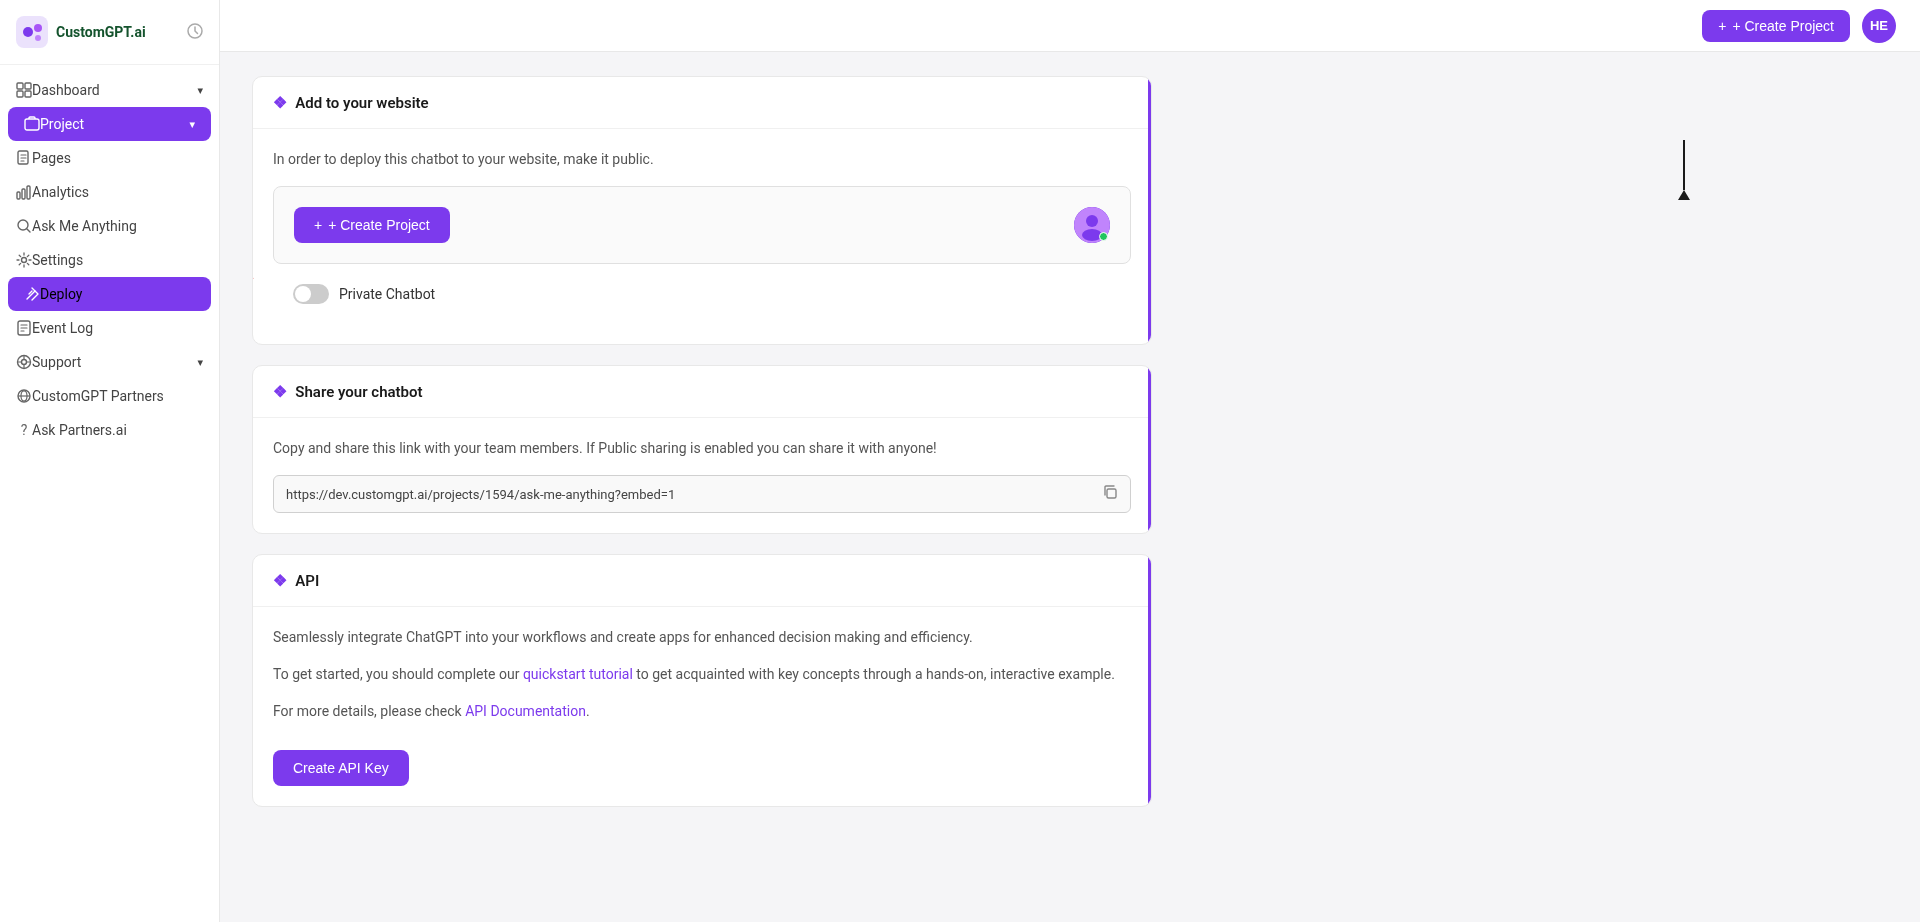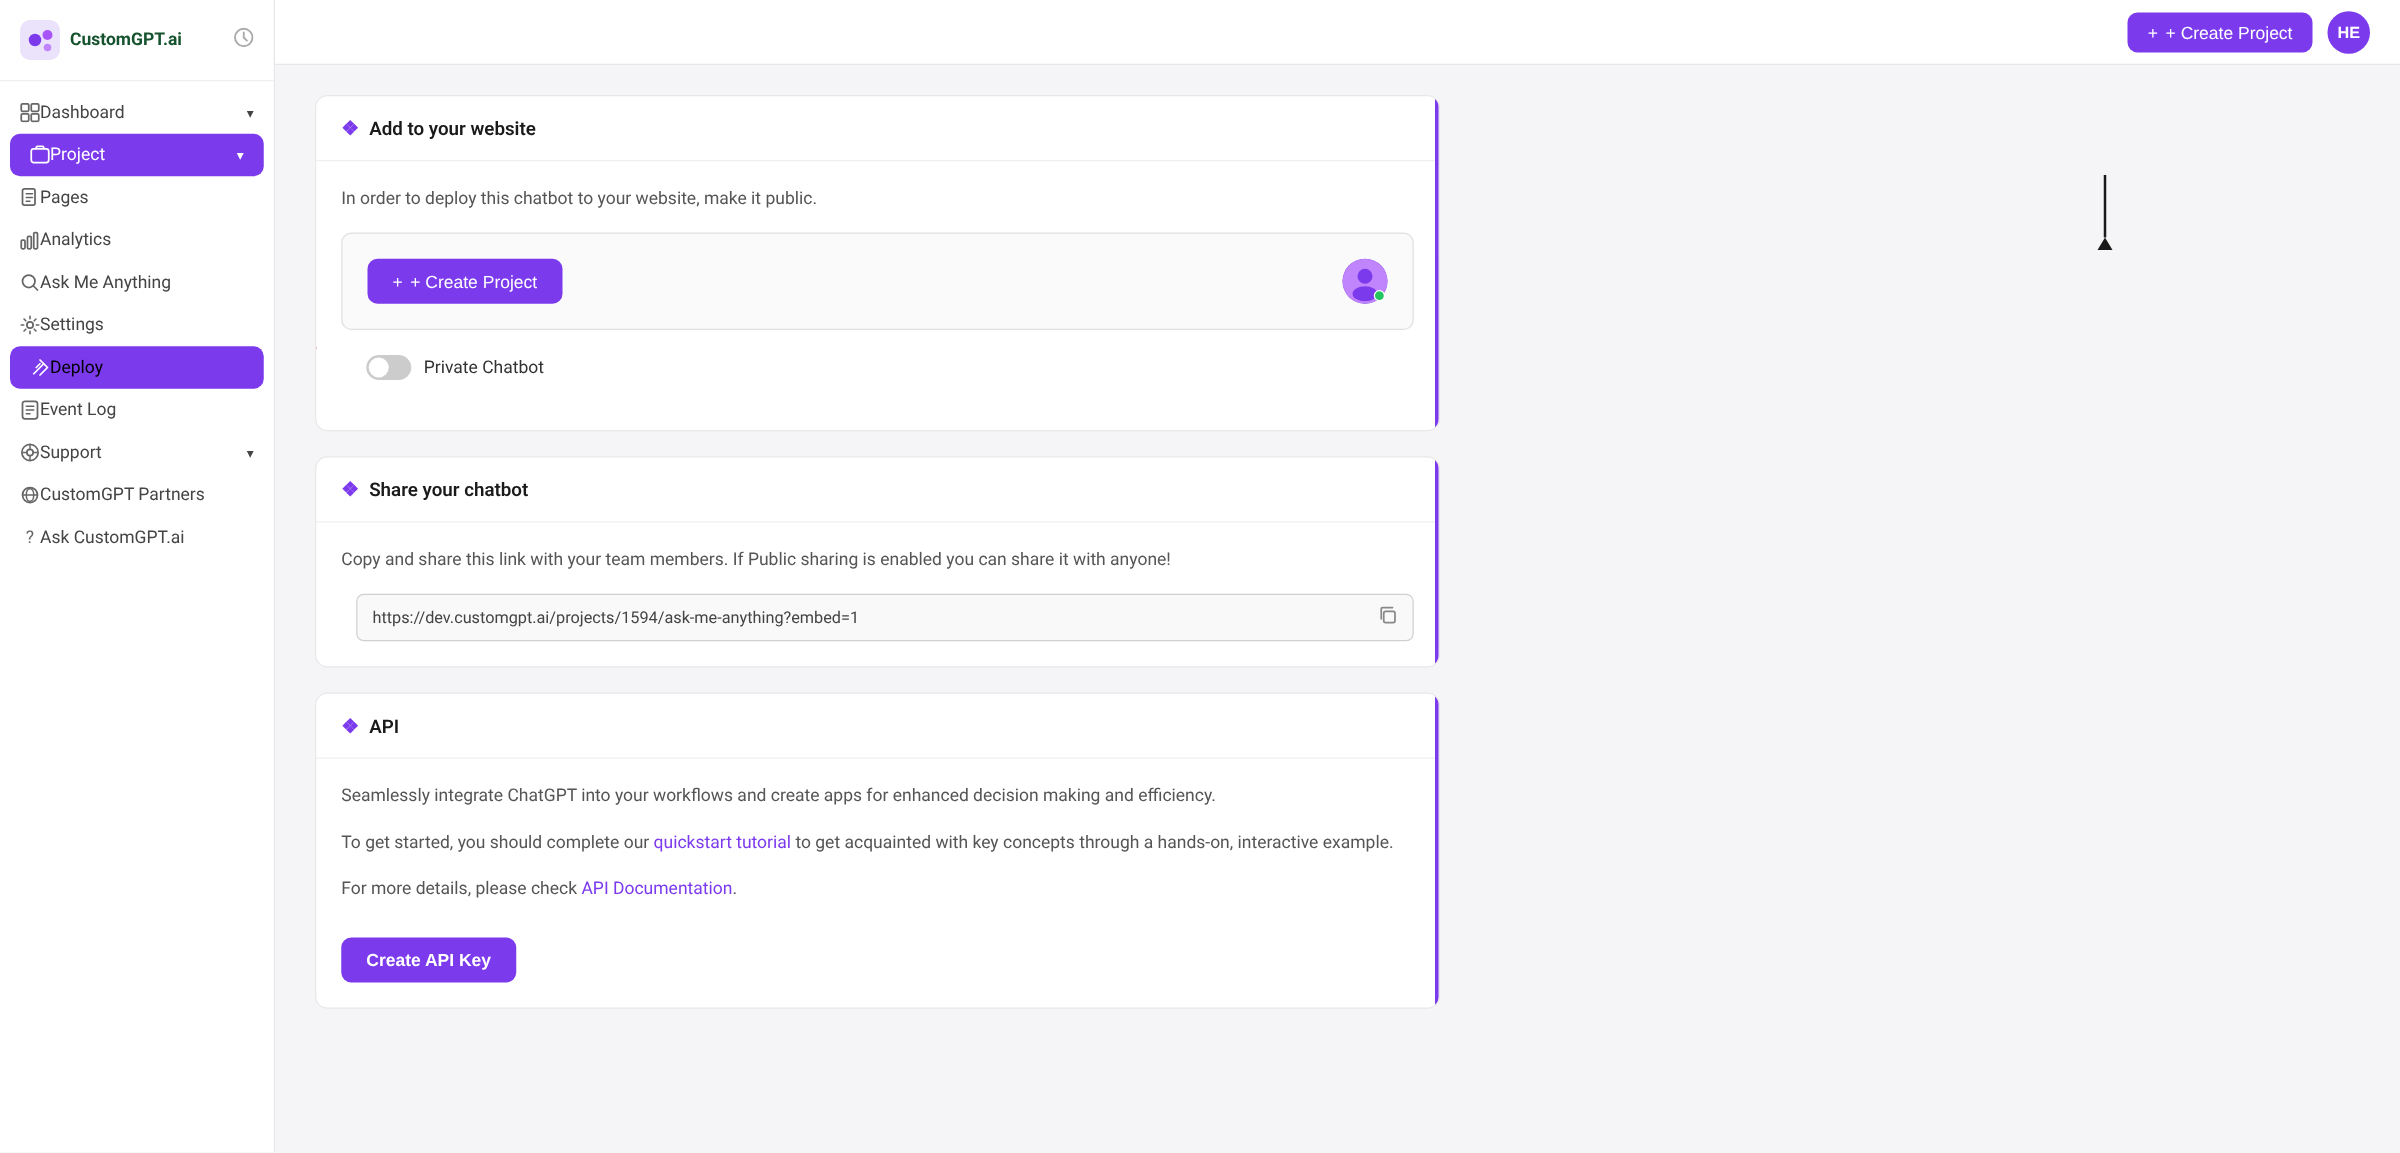--- a/index.html
+++ b/index.html
@@ -287,21 +287,20 @@
 
     
     .url-field {
       display: flex;
       align-items: center;
       border: 1px solid #d0d0d0;
       border-radius: 6px;
       padding: 8px 12px;
       background: #f9f9f9;
       gap: 8px;
-      margin-left: 12px;
     }
     .url-text {
       flex: 1;
       font-size: 13px;
       color: #444;
       word-break: break-all;
     }
     .copy-icon {
       color: #888;
       cursor: pointer;
@@ -319,21 +318,21 @@
       color: #7c3aed;
       text-decoration: none;
     }
     .create-api-btn {
       background: #7c3aed;
       color: #fff;
       border: none;
       border-radius: 8px;
       padding: 10px 20px;
       font-size: 14px;
-      font-weight: 700;
+      font-weight: 400;
       cursor: pointer;
       margin-top: 12px;
       display: inline-block;
     }
   </style>
 </head>
 <body>
 
 <div class="sidebar">
   <div class="sidebar-logo">
@@ -458,21 +457,21 @@
           <path d="M2 8c0-3.31 2.69-6 6-6s6 2.69 6 6-2.69 6-6 6-6-2.69-6-6z" stroke="currentColor" stroke-width="1.4"></path>
           <path d="M5 8c0-3 1.34-5 3-5s3 2 3 5-1.34 5-3 5-3-2-3-5z" stroke="currentColor" stroke-width="1.2"></path>
           <path d="M2 8h12" stroke="currentColor" stroke-width="1.2"></path>
         </svg>
       </span>
       <span>CustomGPT Partners</span>
     </div>
 
     <div class="nav-item">
       <span class="nav-icon" style="font-size:14px; color:#666;">?</span>
-      <span>Ask CustomGPT.ai</span>
+      <span>Ask Partners.ai</span>
     </div>
   </div>
 </div>
 
 <div class="main">
 
   <div class="topbar">
     <button class="create-project-btn">
       <span>+</span>
       <span>+ Create Project</span>

